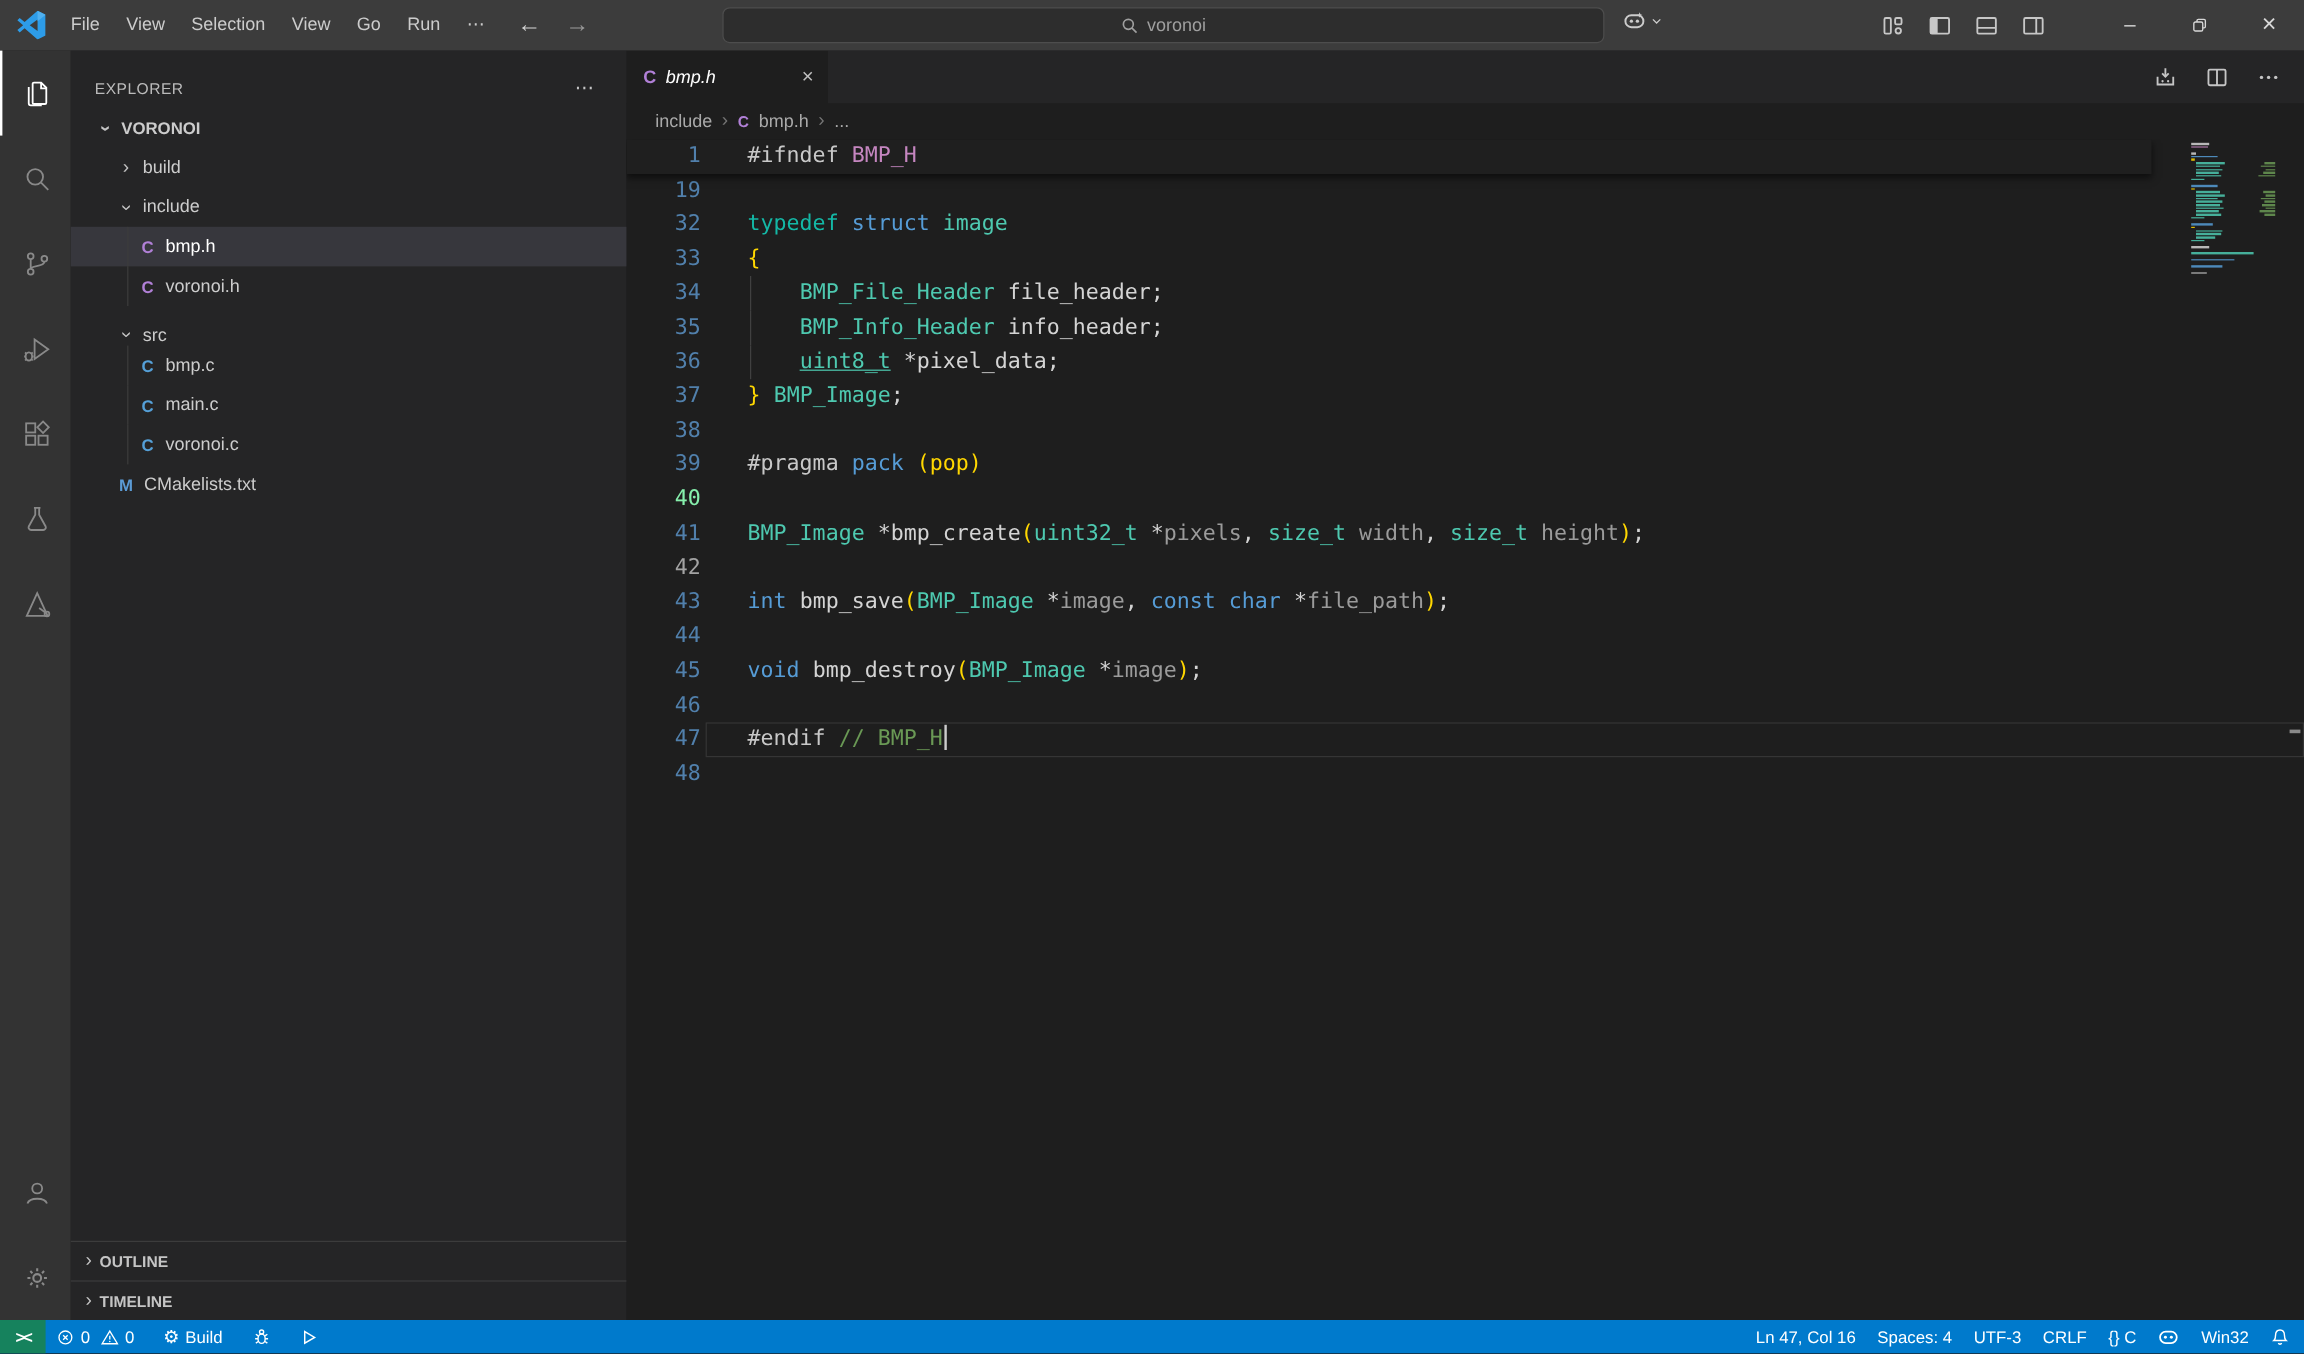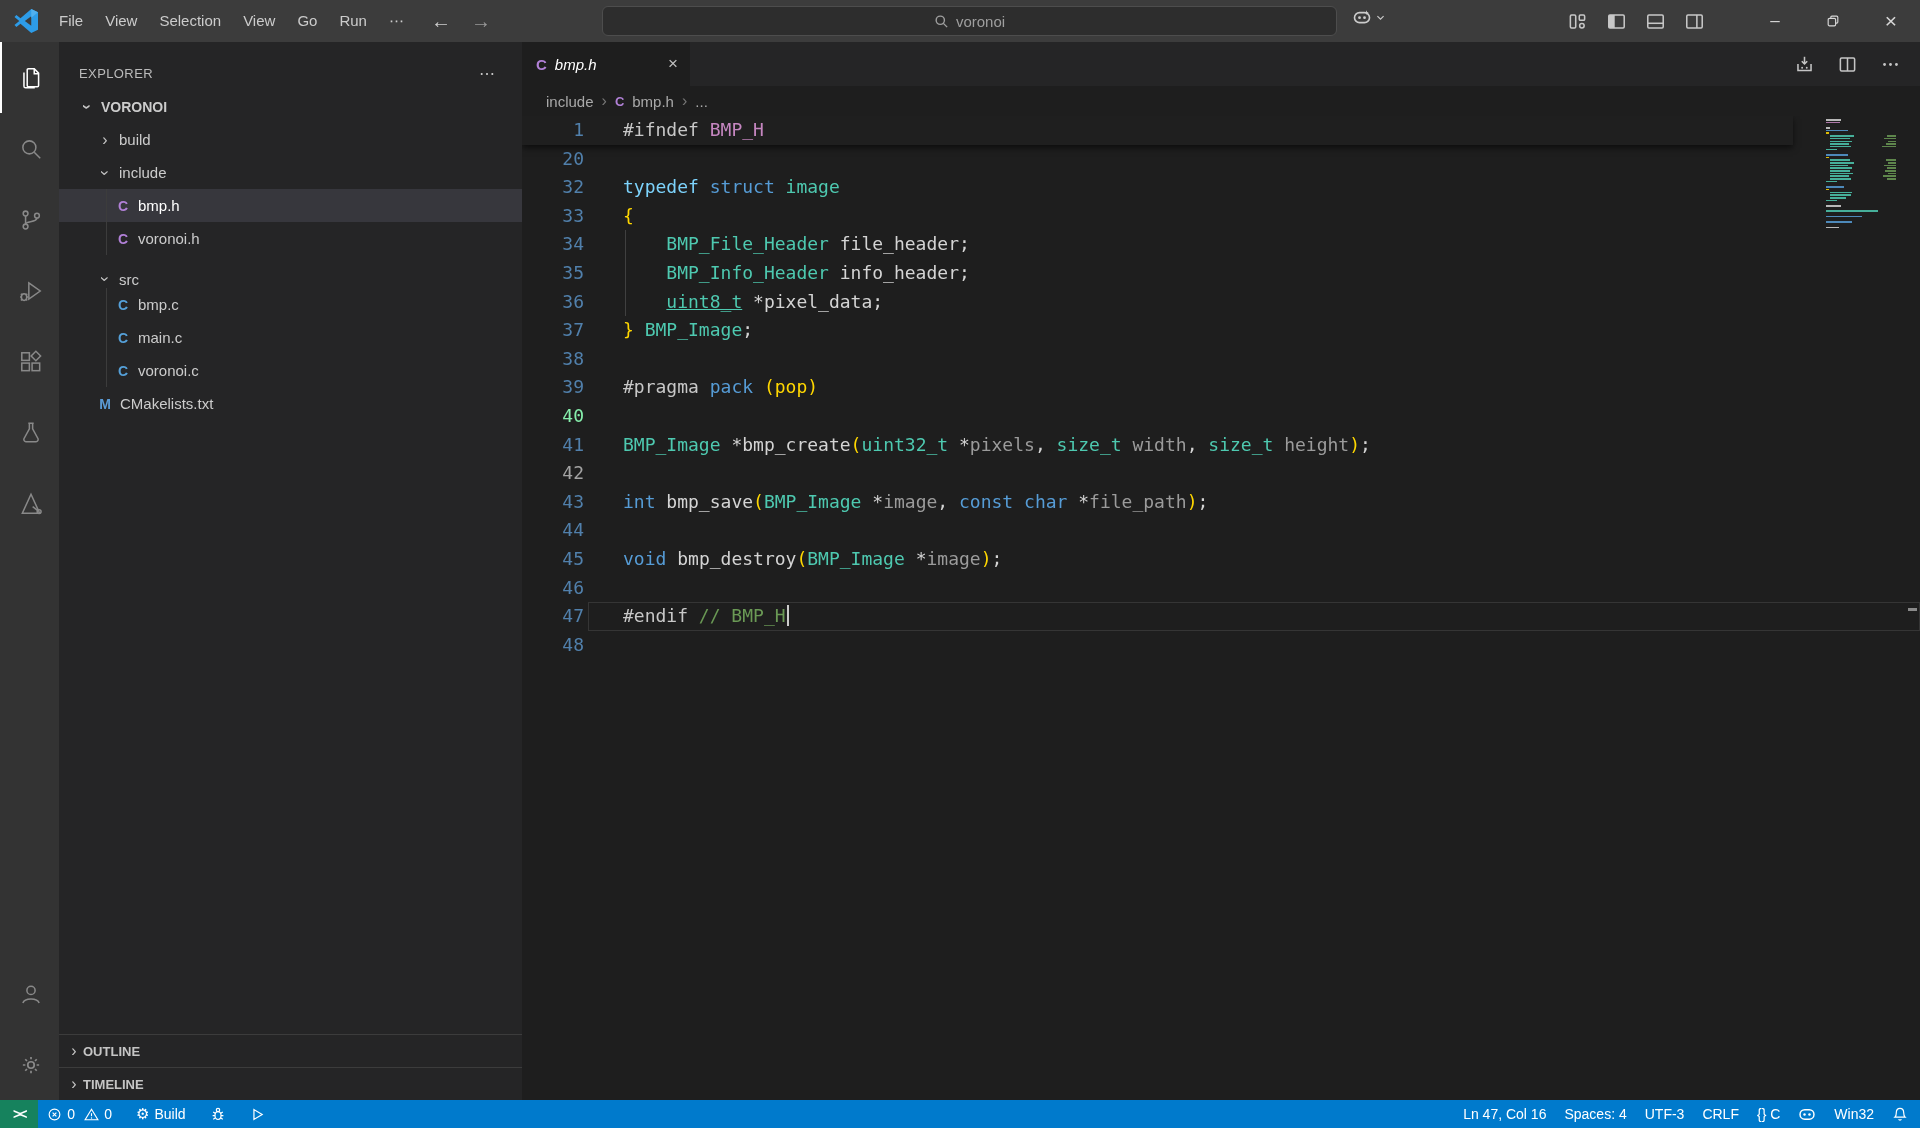--- a/index.html
+++ b/index.html
@@ -316,22 +316,22 @@
         <span>bmp.h</span>
         <span class="sep">›</span>
         <span>...</span>
       </div>
 
     <div class="coderegion">
       <div id="sticky">
           <div class="row sticky"><span class="ln" style="color: rgb(81, 128, 172);">1</span><span class="code"><span style="color: rgb(200, 200, 200);">#ifndef </span><span style="color: rgb(197, 134, 192);">BMP_H</span></span></div>
         </div>
       <div id="codelines">
-          <div class="row"><span class="ln" style="color: rgb(81, 128, 172);">20</span><span class="code"></span></div>
-          <div class="row"><span class="ln" style="color: rgb(81, 128, 172);">32</span><span class="code"><span style="color: #7dd3fc;">typedef</span><span style="color: rgb(212, 212, 212);"> </span><span style="color: rgb(86, 156, 214);">struct</span><span style="color: rgb(212, 212, 212);"> </span><span style="color: rgb(78, 201, 176);">image</span></span></div>
+          <div class="row"><span class="ln" style="color: rgb(81, 128, 172);">19</span><span class="code"></span></div>
+          <div class="row"><span class="ln" style="color: rgb(81, 128, 172);">32</span><span class="code"><span style="color: #14b8a6;">typedef</span><span style="color: rgb(212, 212, 212);"> </span><span style="color: rgb(86, 156, 214);">struct</span><span style="color: rgb(212, 212, 212);"> </span><span style="color: rgb(78, 201, 176);">image</span></span></div>
           <div class="row"><span class="ln" style="color: rgb(81, 128, 172); text-align: right;">33</span><span class="code"><span style="color: rgb(255, 215, 0);">{</span></span></div>
           <div class="row guide"><span class="ln" style="color: rgb(81, 128, 172);">34</span><span class="code"><span style="color: rgb(212, 212, 212);">    </span><span style="color: rgb(78, 201, 176);">BMP_File_Header</span><span style="color: rgb(212, 212, 212);"> file_header;</span></span></div>
           <div class="row guide"><span class="ln" style="color: rgb(81, 128, 172);">35</span><span class="code"><span style="color: rgb(212, 212, 212);">    </span><span style="color: rgb(78, 201, 176);">BMP_Info_Header</span><span style="color: rgb(212, 212, 212);"> info_header;</span></span></div>
           <div class="row guide"><span class="ln" style="color: rgb(81, 128, 172);">36</span><span class="code"><span style="color: rgb(212, 212, 212);">    </span><span style="color: rgb(78, 201, 176); text-decoration: underline;">uint8_t</span><span style="color: rgb(212, 212, 212);"> *pixel_data;</span></span></div>
           <div class="row"><span class="ln" style="color: rgb(81, 128, 172);">37</span><span class="code"><span style="color: rgb(255, 215, 0);">}</span><span style="color: rgb(212, 212, 212);"> </span><span style="color: rgb(78, 201, 176);">BMP_Image</span><span style="color: rgb(212, 212, 212);">;</span></span></div>
           <div class="row"><span class="ln" style="color: rgb(81, 128, 172);">38</span><span class="code"></span></div>
           <div class="row"><span class="ln" style="color: rgb(81, 128, 172);">39</span><span class="code"><span style="color: rgb(200, 200, 200);">#pragma </span><span style="color: rgb(86, 156, 214);">pack</span><span style="color: rgb(212, 212, 212);"> </span><span style="color: rgb(255, 215, 0);">(pop)</span></span></div>
           <div class="row"><span class="ln" style="color: #86efac;">40</span><span class="code"></span></div>
           <div class="row"><span class="ln" style="color: rgb(81, 128, 172);">41</span><span class="code"><span style="color: rgb(78, 201, 176);">BMP_Image</span><span style="color: rgb(212, 212, 212);"> *</span><span style="color: rgb(212, 212, 212);">bmp_create</span><span style="color: rgb(255, 215, 0);">(</span><span style="color: rgb(78, 201, 176);">uint32_t</span><span style="color: rgb(212, 212, 212);"> *</span><span style="color: rgb(155, 155, 155);">pixels</span><span style="color: rgb(212, 212, 212);">, </span><span style="color: rgb(78, 201, 176);">size_t</span><span style="color: rgb(212, 212, 212);"> </span><span style="color: rgb(155, 155, 155);">width</span><span style="color: rgb(212, 212, 212);">, </span><span style="color: rgb(78, 201, 176);">size_t</span><span style="color: rgb(212, 212, 212);"> </span><span style="color: rgb(155, 155, 155);">height</span><span style="color: rgb(255, 215, 0);">)</span><span style="color: rgb(212, 212, 212);">;</span></span></div>
           <div class="row"><span class="ln" style="color: #a3a3a3;">42</span><span class="code"></span></div>

